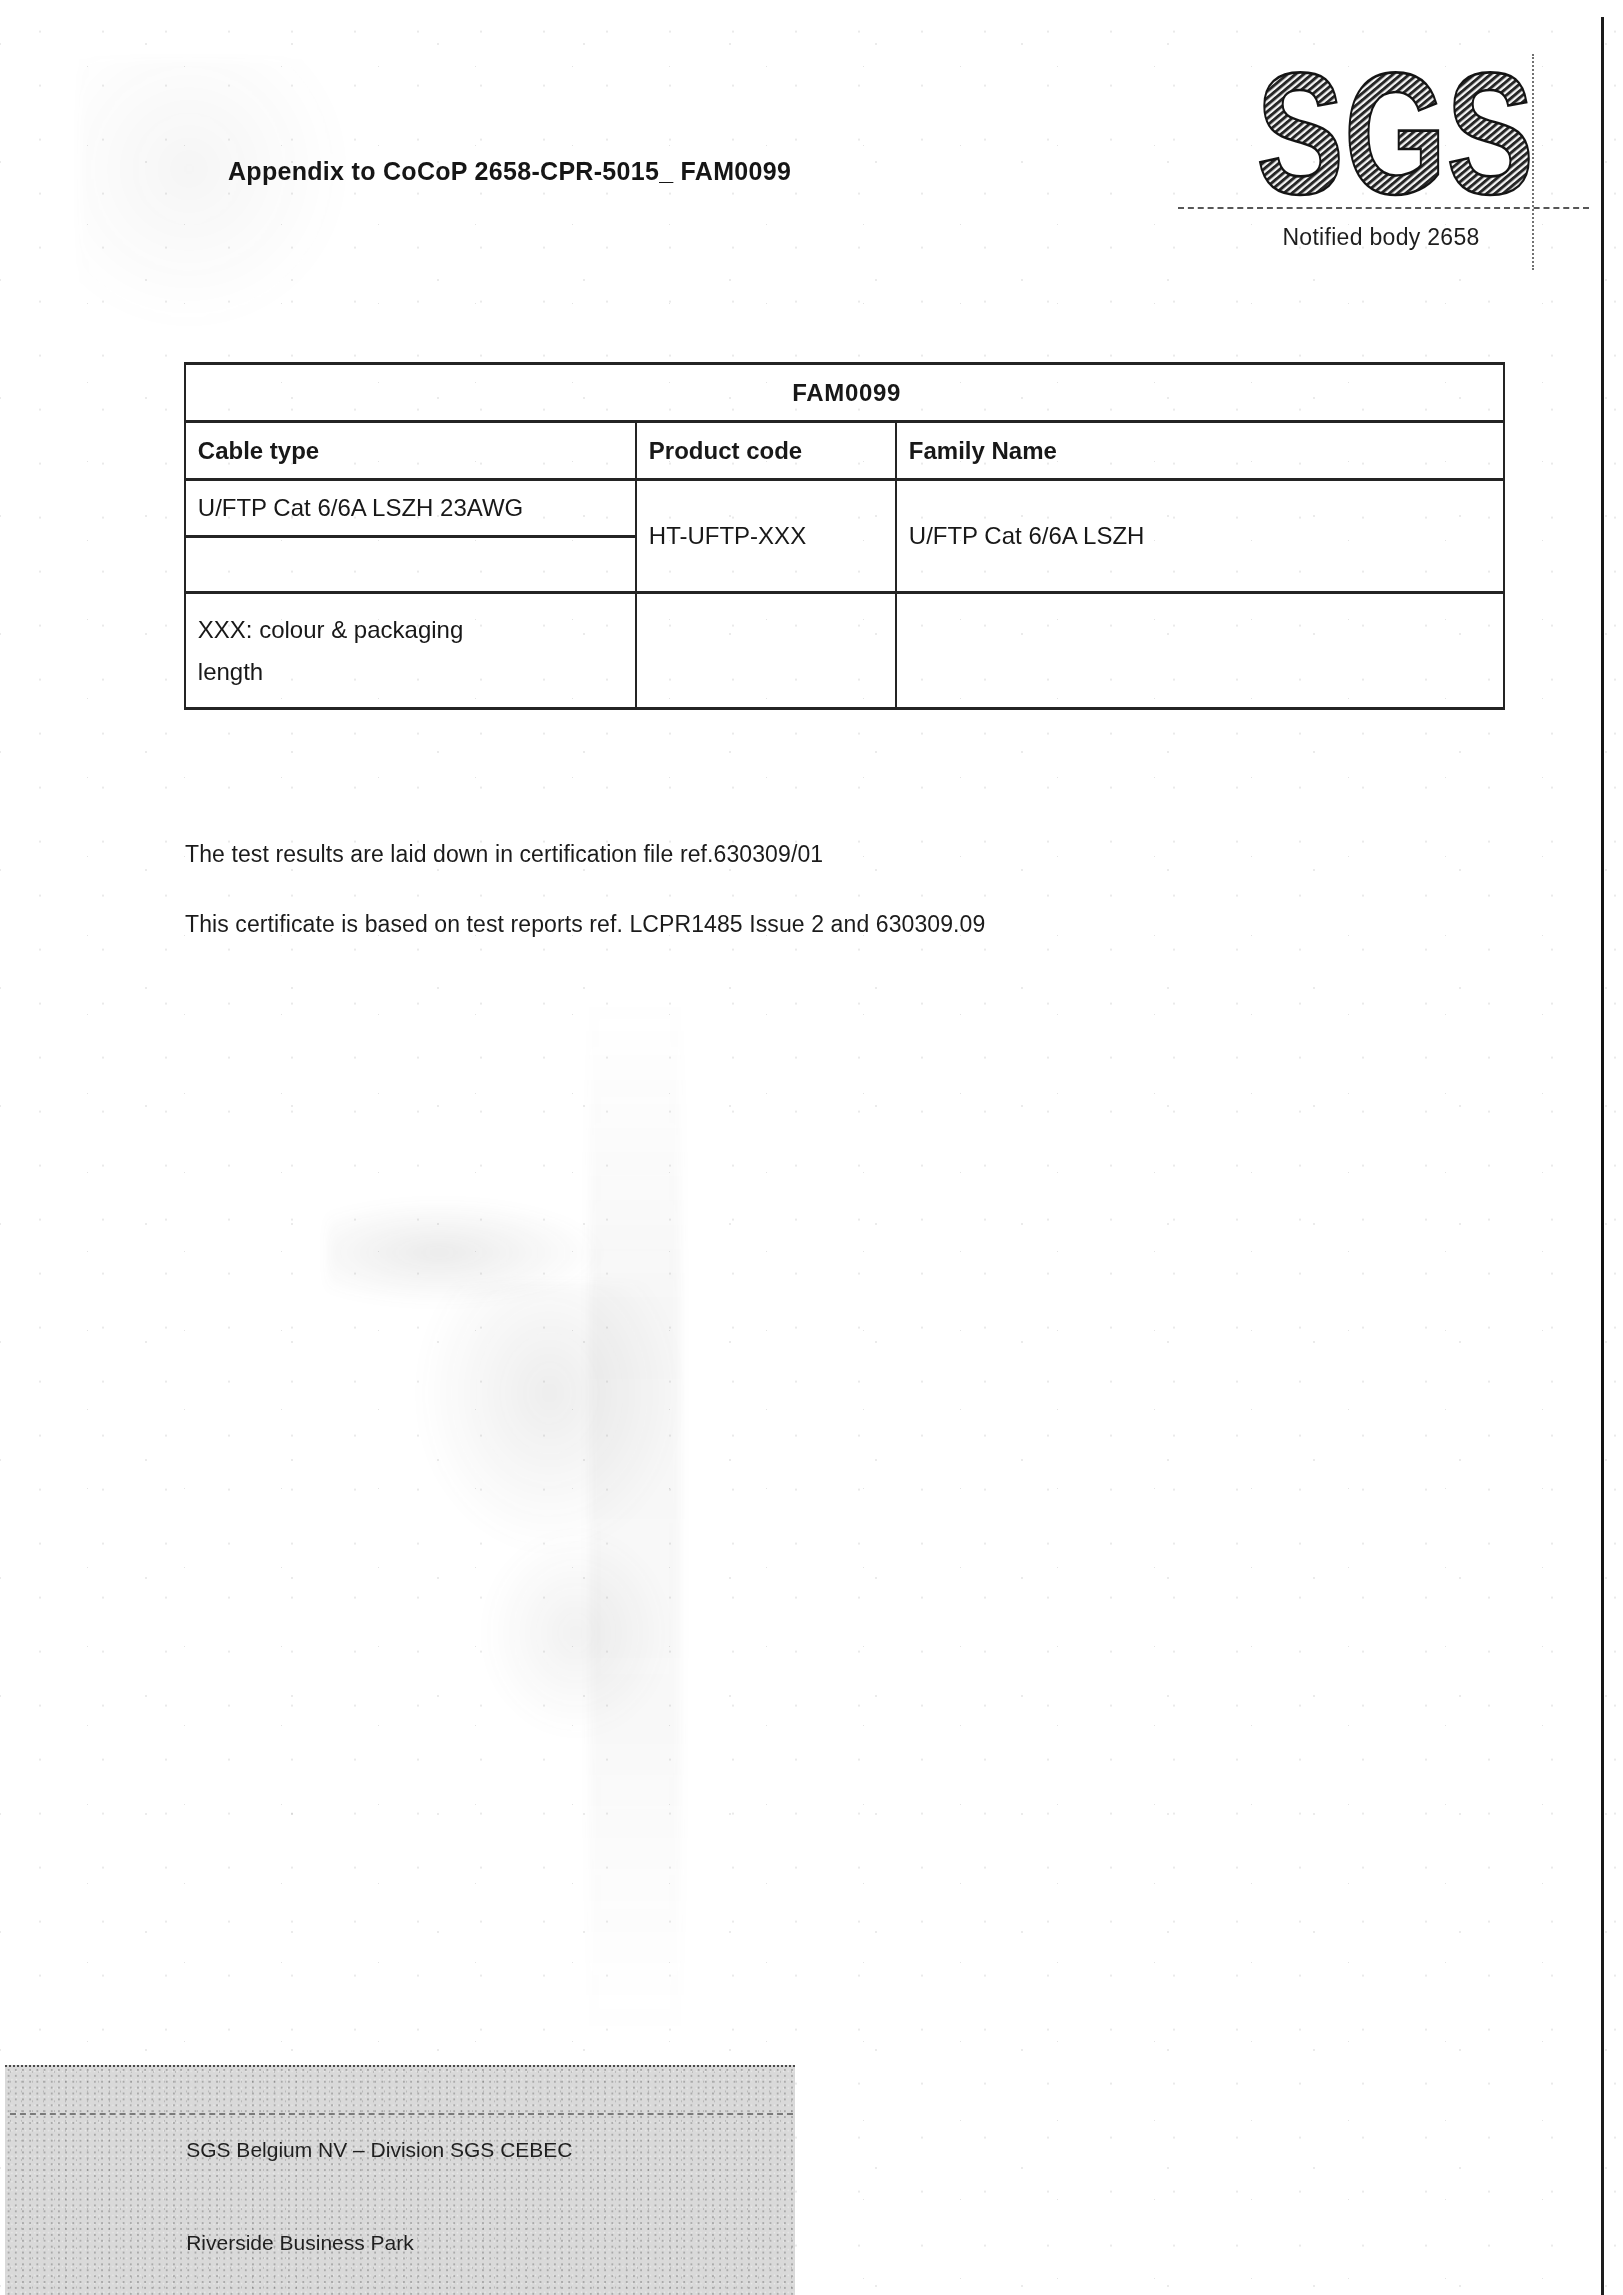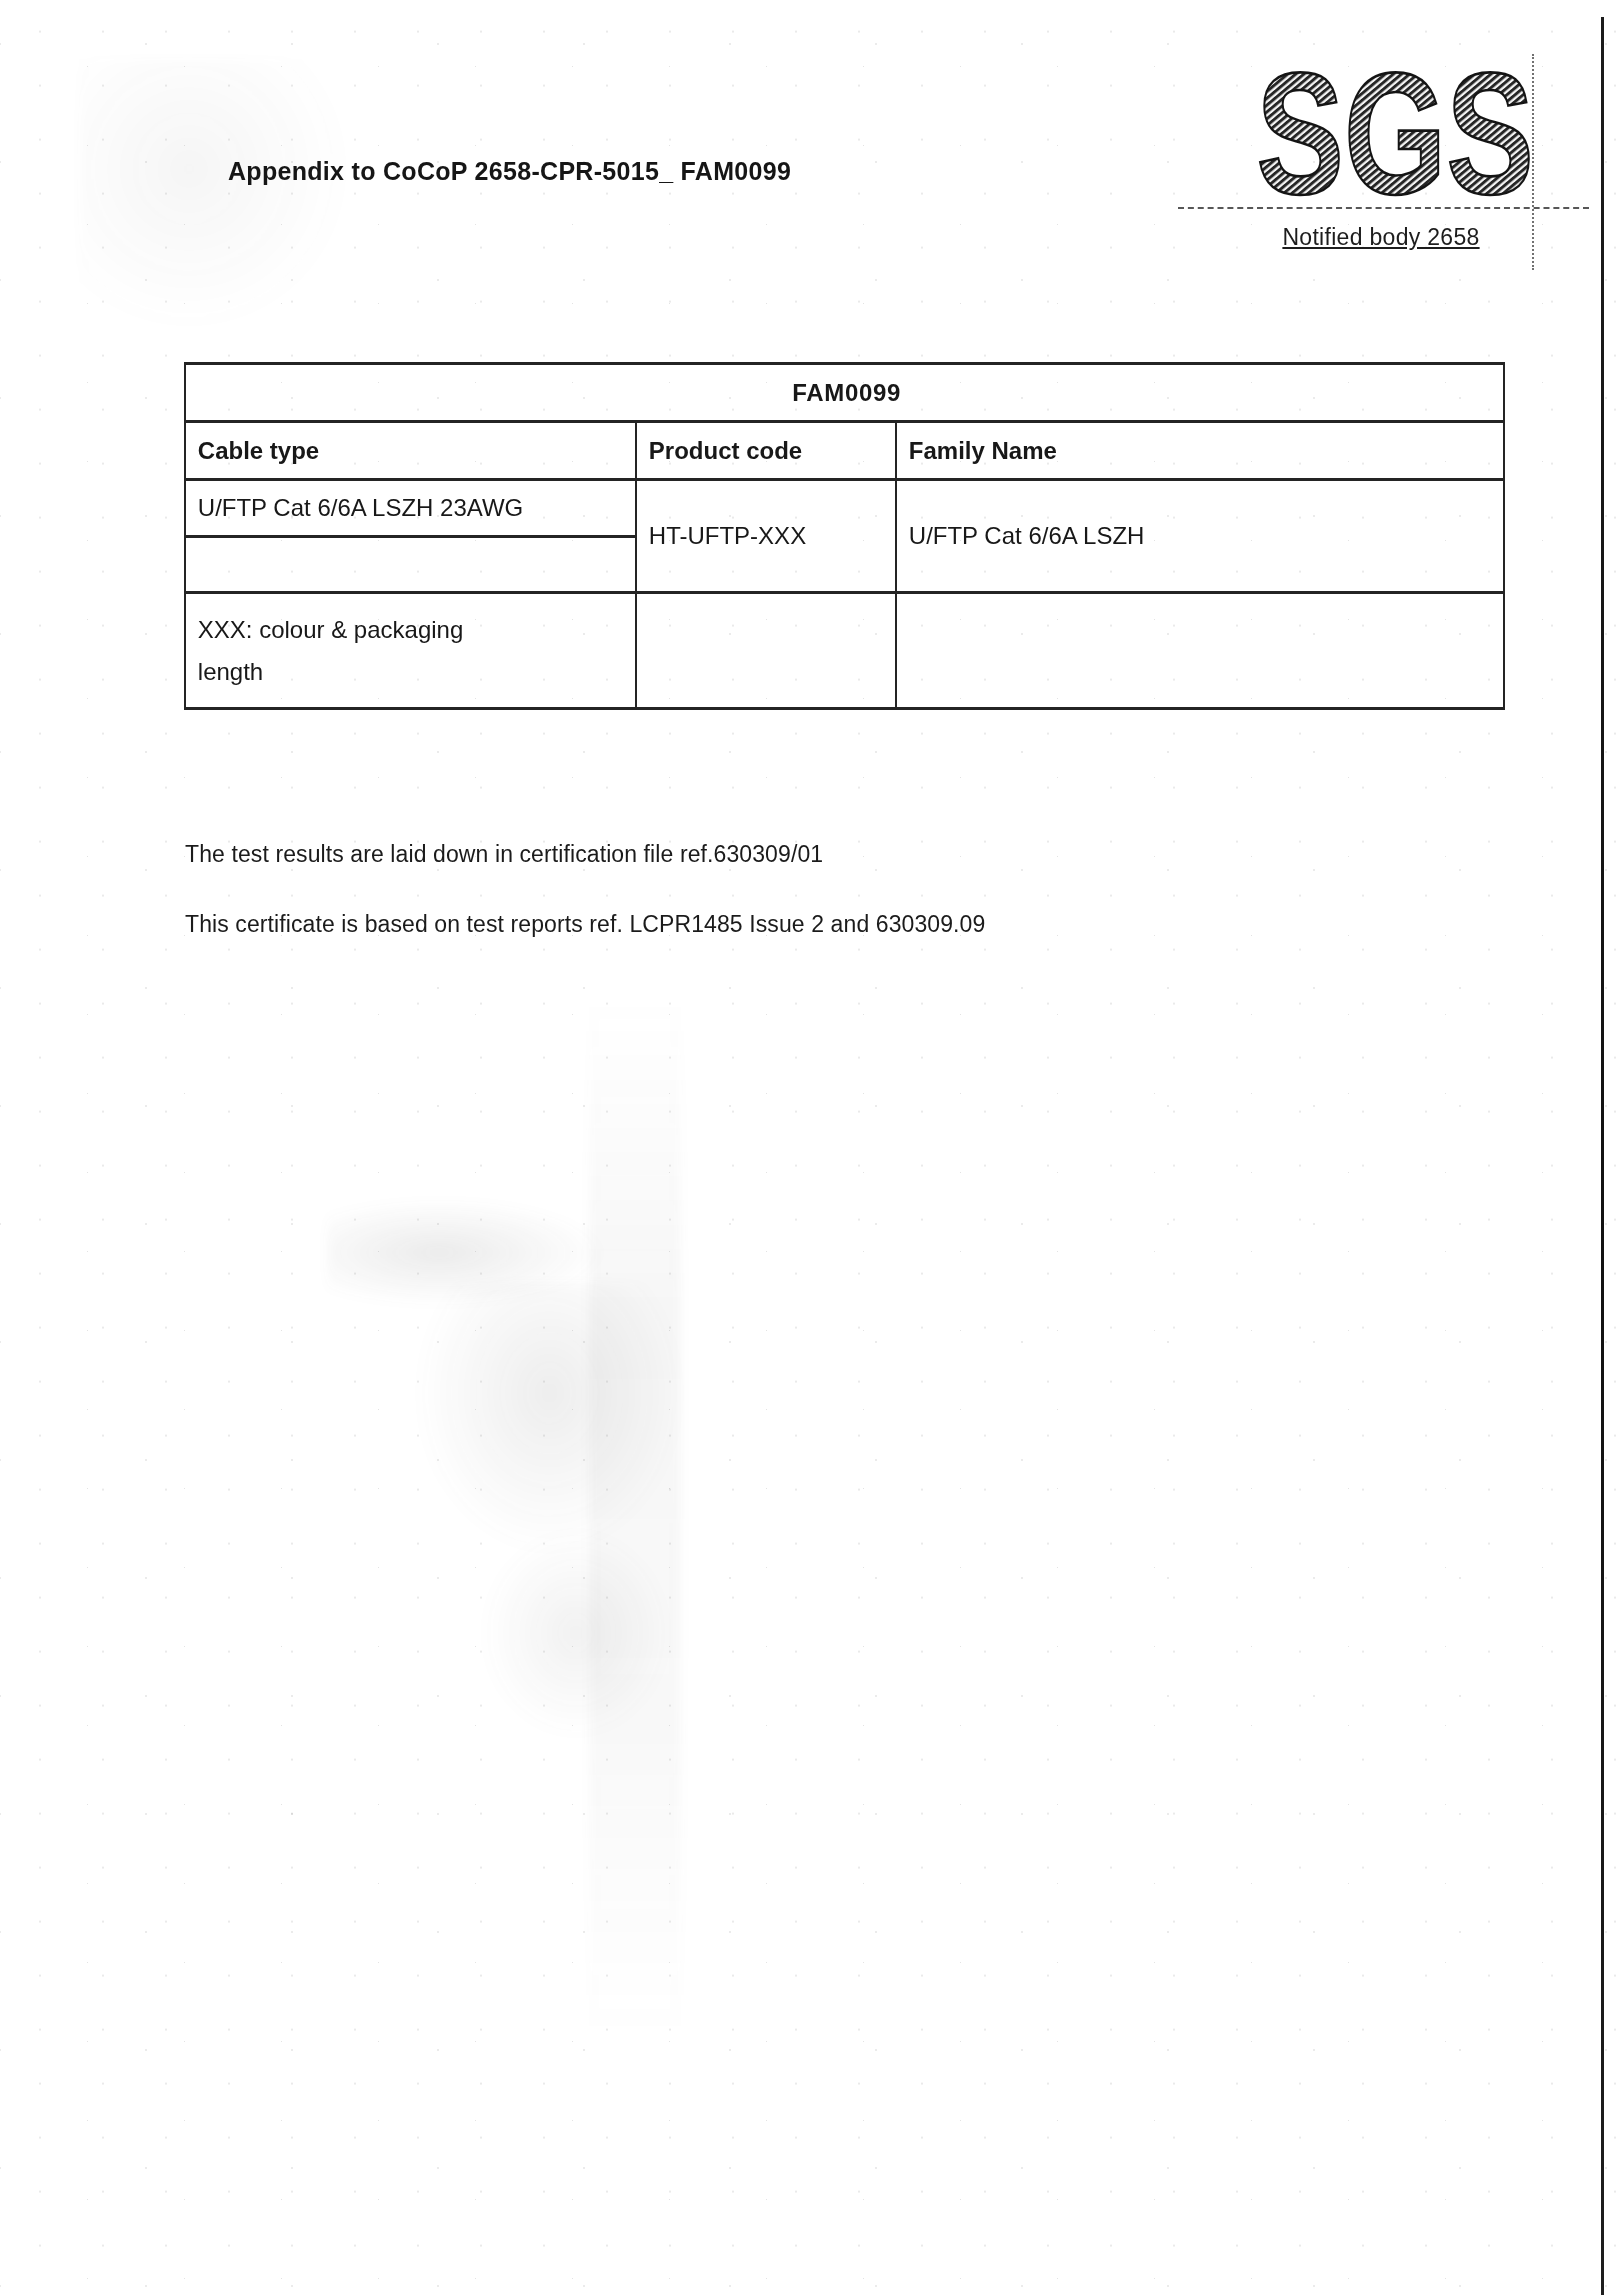--- a/index.html
+++ b/index.html
@@ -38,21 +38,20 @@
     width: 411px; height: 3.3px;
     border-top: 2px dashed #3a3a3a;
     opacity: 0.85;
   }
   .notified-body {
     position: absolute;
     left: 29.4px; top: 164px;
     font-size: 23px;
     color: #1d1d1d;
     letter-spacing: 0.3px;
-    text-decoration: underline;
   }
   .vertical-microtext {
     position: absolute;
     left: 1532px; top: 54px;
     height: 216px; width: 2px;
     border-left: 2px dotted #4e4e4e;
     opacity: 0.8;
   }
   .scan-edge {
     position: absolute;
@@ -213,15 +212,26 @@
       </td>
       <td></td>
       <td></td>
     </tr>
   </tbody>
     </table>
 
   <p class="statement s1">The test results are laid down in certification file ref.630309/01</p>
   <p class="statement s2">This certificate is based on test reports ref. LCPR1485 Issue 2 and 630309.09</p>
 
+  <div class="footer-block">
+    <div class="fold-line"></div>
+    <div class="footer-lines">
+      <div>SGS Belgium NV – Division SGS CEBEC</div>
+      <div>Riverside Business Park</div>
+      
+      
+      
+      
+    </div>
+  </div>
 
 </div>
 
 
 </body></html>

